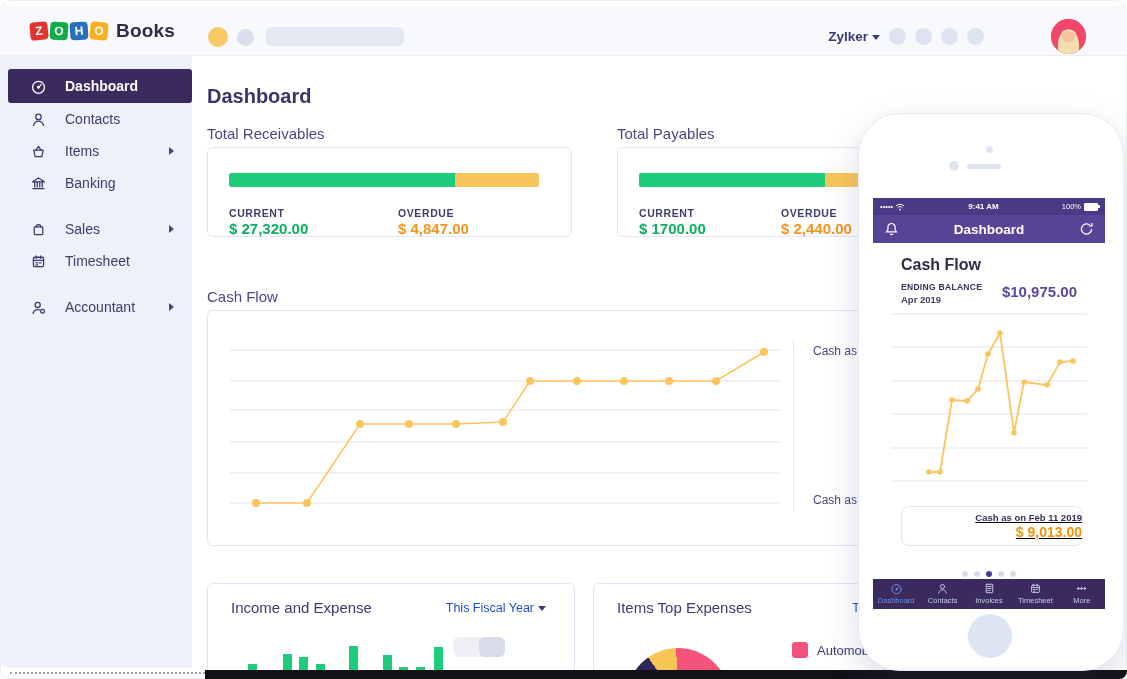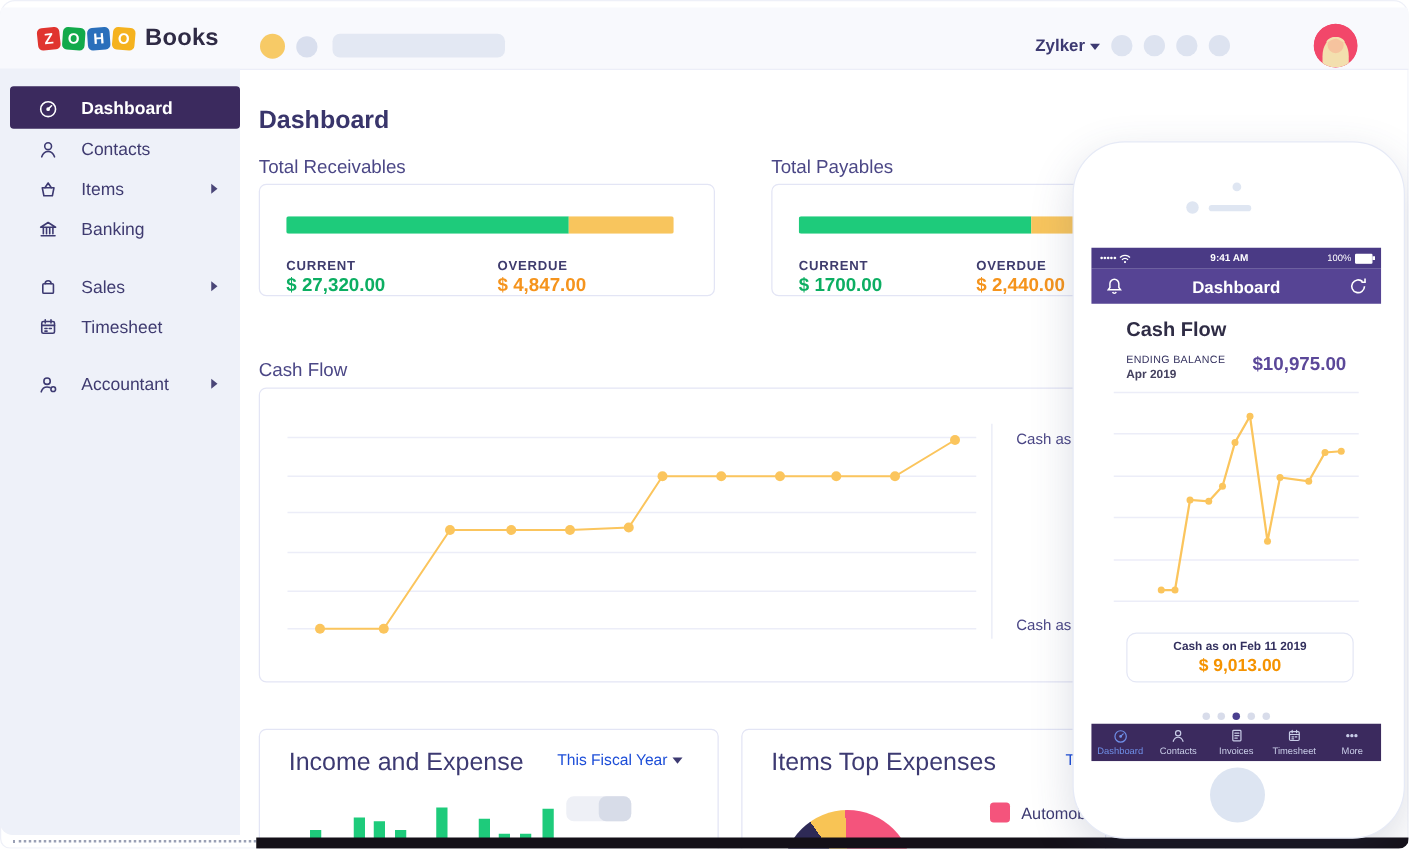--- a/index.html
+++ b/index.html
@@ -41,21 +41,21 @@
   .card{position:absolute;background:#fff;border:1.5px solid #e3e5f5;border-radius:6px;box-sizing:border-box;}
   .stack-bar{position:absolute;left:21px;top:25px;height:14px;width:310px;display:flex;border-radius:2px;overflow:hidden;}
   .stack-green{background:#1ecb7b;height:100%;}
   .stack-yellow{background:#f8c55d;height:100%;flex:1;}
   .mini-label{position:absolute;font-size:10.5px;font-weight:bold;color:#3f3c6e;letter-spacing:.6px;}
   .money{position:absolute;font-size:15px;font-weight:bold;}
   .money.green{color:#0cae62;}
   .money.orange{color:#f5941d;}
   .vdiv{position:absolute;left:585px;top:28px;height:172px;border-left:1.5px solid #e8eaf6;}
   .cash-side{position:absolute;left:605px;font-size:12px;color:#4b4786;white-space:nowrap;}
-  .bottom-card-title{position:absolute;left:23px;top:15px;font-size:20px;color:#3d3a72;}
+  .bottom-card-title{position:absolute;left:23px;top:15px;font-size:15px;color:#3d3a72;}
   .fiscal{position:absolute;font-size:12.5px;color:#1d4ed8;cursor:pointer;}
   .toggle{position:absolute;left:245px;top:53px;width:52px;height:20px;border-radius:6px;background:#eef0f6;}
   .toggle::after{content:"";position:absolute;right:0;top:0;width:26px;height:20px;border-radius:6px;background:#d7dce8;}
   .legend-sq{position:absolute;left:198px;top:58px;width:16px;height:16px;border-radius:3px;background:#f4547c;}
   .legend-lbl{position:absolute;left:223px;top:59px;font-size:13px;color:#3d3a72;white-space:nowrap;}
   .pie{position:absolute;left:32px;top:64px;width:104px;height:52px;border-radius:104px 104px 0 0;}
   
   .bottom-strip{position:absolute;left:205px;right:0;bottom:0;height:9px;background:#141018;z-index:3;}
   
   .phone{position:absolute;left:858px;top:113px;width:264px;height:556px;background:#fff;border-radius:42px;
@@ -64,25 +64,25 @@
   .sensor-circ{position:absolute;left:90px;top:47px;width:10px;height:10px;border-radius:50%;background:#dfe6f2;}
   .sensor-slot{position:absolute;left:108px;top:50px;width:34px;height:5px;border-radius:3px;background:#dfe6f2;}
   .screen{position:absolute;left:14px;top:84px;width:232px;height:411px;overflow:hidden;background:#fff;}
   .p-status{height:17px;background:#4a3a85;color:#fff;display:flex;align-items:center;font-size:7.5px;padding:0 7px;box-sizing:border-box;}
   .p-status .mid{flex:1;text-align:center;font-weight:bold;font-size:8px;}
   .batt{display:inline-block;width:12px;height:6px;border:1px solid #fff;border-radius:1px;background:#fff;margin-left:3px;position:relative;}
   .batt::after{content:"";position:absolute;right:-3px;top:1px;width:2px;height:3px;background:#fff;}
   .p-nav{height:28px;background:#564494;color:#fff;display:flex;align-items:center;justify-content:space-between;padding:0 10px;}
   .p-nav .ttl{font-size:13.5px;font-weight:bold;}
   .p-body-title{position:absolute;left:28px;top:58px;font-size:16px;font-weight:bold;color:#2f2c45;}
-  .p-end-lbl{position:absolute;left:28px;top:84px;font-size:8.5px;font-weight:normal;color:#33305e;letter-spacing:.3px;}
+  .p-end-lbl{position:absolute;left:28px;top:84px;font-size:8.5px;font-weight:bold;color:#33305e;letter-spacing:.3px;}
   .p-period{position:absolute;left:28px;top:96px;font-size:9.5px;font-weight:600;color:#44415f;}
   .p-balance{position:absolute;right:28px;top:85px;font-size:15px;font-weight:bold;color:#5b4899;}
   .p-chart{position:absolute;left:14px;top:113px;}
-  .p-card{position:absolute;left:28px;top:308px;width:180px;height:38px;border:1.5px solid #e4e7f5;border-radius:8px;text-align:center;}
+  .p-card{position:absolute;left:28px;top:308px;width:180px;height:38px;border:1.5px solid #e4e7f5;border-radius:8px;text-align:right;text-decoration:underline;}
   .p-card .l1{font-size:9.5px;font-weight:bold;color:#33305e;margin-top:5px;}
   .p-card .l2{font-size:14px;font-weight:bold;color:#f59300;margin-top:1px;}
   .p-dots{position:absolute;left:0;width:232px;top:365px;text-align:center;}
   .p-dots span{display:inline-block;width:6px;height:6px;border-radius:50%;background:#d8dcea;margin:0 3px;}
   .p-dots span.on{background:#4a3f8f;}
   .p-tabs{position:absolute;left:0;top:381px;width:232px;height:30px;background:#3b2a5e;display:flex;}
   .p-tab{flex:1;text-align:center;color:#c9cde8;cursor:pointer;}
   .p-tab .tl{font-size:7.5px;margin-top:1px;}
   .p-tab.active{color:#6f8fe8;}
   .home-btn{position:absolute;left:109px;top:500px;width:44px;height:44px;border-radius:50%;background:#dde5f2;}

